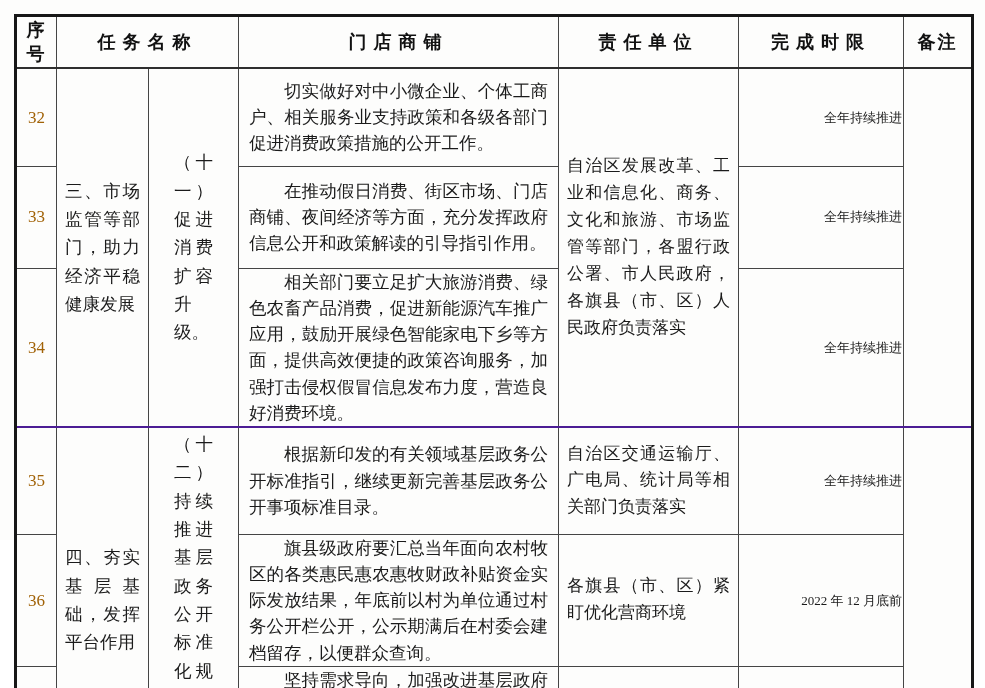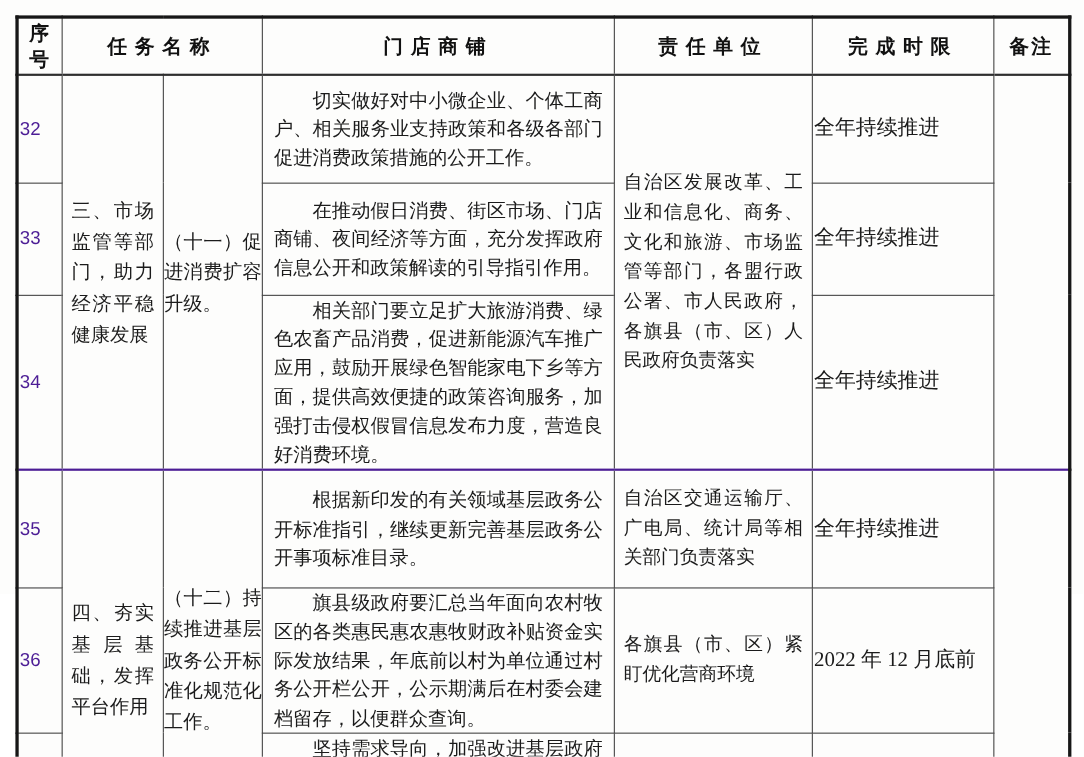--- a/index.html
+++ b/index.html
@@ -22,27 +22,27 @@
     font-weight:normal;
   }
   thead th{
     height:38px;
     font-size:18px;font-weight:bold;color:#111;
     text-align:center;letter-spacing:7px;
     border-bottom:2px solid #2e2e2e;
   }
   thead th.tight{letter-spacing:2px;}
   td{font-size:17.5px;line-height:1.5;vertical-align:middle;}
-  td.serial{font-size:17px;color:#4c1d95;
-    font-family:Liberation Sans, sans-serif;}
+  td.serial{text-align:center;font-size:17px;color:#a16207;
+    font-family:Liberation Serif, serif;}
   td.cat{text-align:justify;padding:2px 8px;line-height:1.62;}
-  td.sub{text-align:justify;padding:2px 0;line-height:1.62;}
+  td.sub{text-align:justify;padding:2px 25px;line-height:1.62;}
   td.task{text-align:justify;padding:0 10px;line-height:1.5;text-indent:2em;}
   td.resp{text-align:justify;padding:3px 8px;line-height:1.58;font-size:17px;}
-  td.dl{text-align:left;font-size:19px;}
+  td.dl{text-align:right;font-size:13px;}
   td.remark{background:#fdfdfc;}
   
   td.dash{border-top:1px dashed #8f8f8f;}
   
   tr.group-start td{border-top:2px solid #4c1d95;}
 </style>
 </head>
 <body>
 
 <div class="page">

